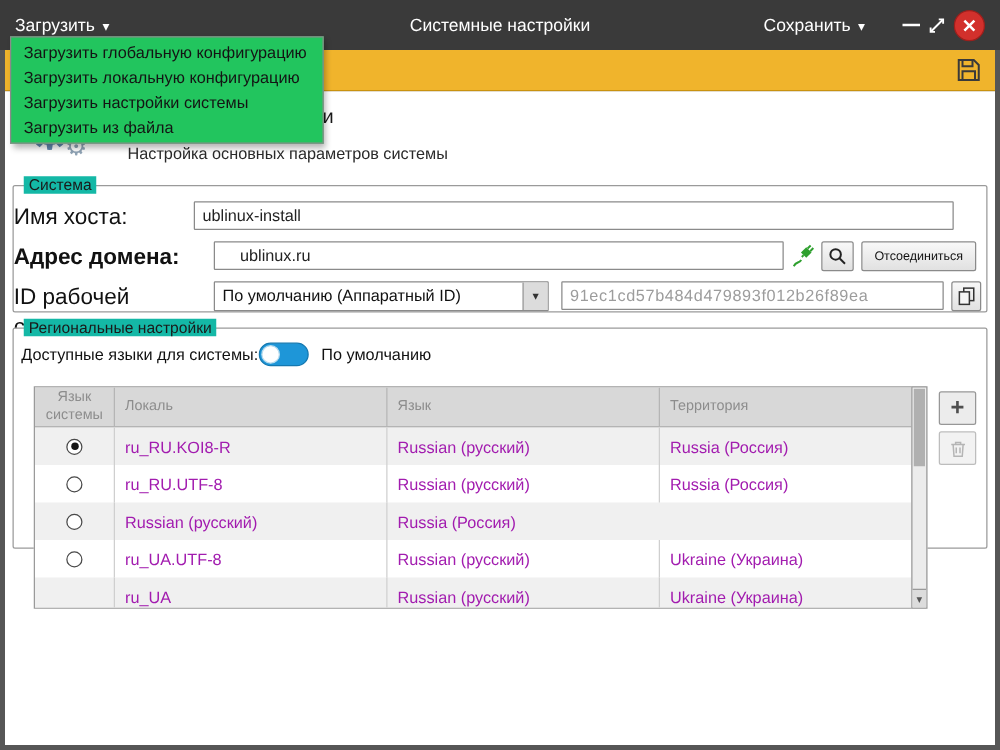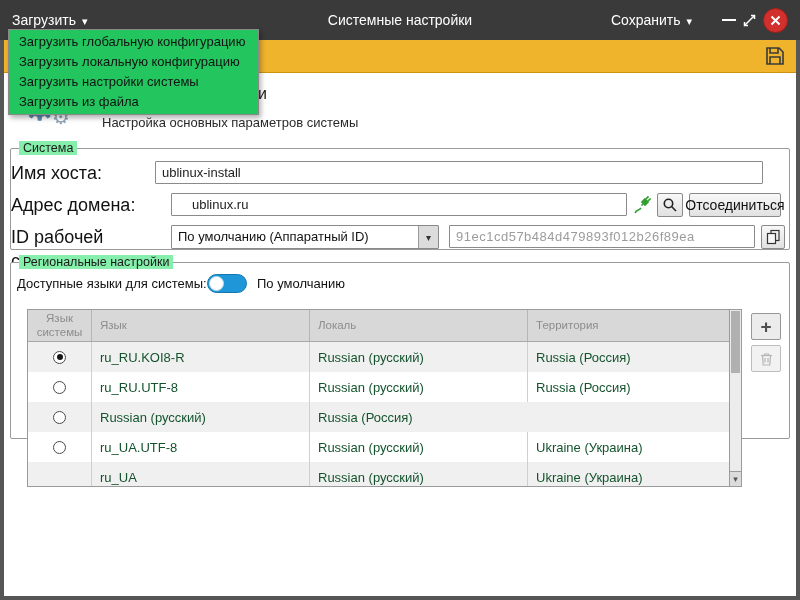--- a/index.html
+++ b/index.html
@@ -37,33 +37,33 @@
   .gears { position:absolute; left:16px; top:4px; width:78px; height:56px; font-family:"DejaVu Sans",sans-serif; }
   .gear { position:absolute; line-height:1; }
   .g1 { left:0; top:6px; font-size:44px; color:#6288ae; }
   .g2 { left:36px; top:0; font-size:27px; color:#3e6e9e; }
   .g3 { left:32px; top:30px; font-size:20px; color:#8fa3b5; }
 
   .ph-title { position:absolute; left:98px; top:12px; font-size:16px; color:#1a1a1a; }
   .ph-sub   { position:absolute; left:98px; top:42px; font-size:13px; color:#2a2a2a; }
 
   .groupbox { position:absolute; left:6px; width:780px; border:1px solid #9a9a9a; border-radius:2px; background:#fff; }
-  .gb-legend { position:absolute; top:-8px; left:8px; background:#86efac; padding:0 4px; font-size:12.5px; color:#1a1a1a; }
+  .gb-legend { position:absolute; top:-8px; left:8px; background:#14b8a6; padding:0 4px; font-size:12.5px; color:#1a1a1a; }
   #gb-system { top:75px; height:102px; }
   #gb-regional { top:189px; height:177px; }
 
   .frm-label { position:absolute; width:152px; font-size:18px; color:#111; line-height:24px; }
   .txt { position:absolute; height:23px; border:1px solid #8a8a8a; border-radius:1px; font-size:13px;
          padding:0 6px; color:#222; font-family:inherit; background:#fff; }
-  .row1 { top:12px; } .row2 { top:44px; } .row3 { top:76px; }
+  .row1 { top:12px; } .row2 { top:44px;font-weight:bold; } .row3 { top:76px; }
   #hostname-input { left:144px; width:608px; top:12px; }
   #domain-input   { left:160px; width:456px; top:44px;padding-left:20px; }
   .plug { position:absolute; left:622px; top:46px; }
   .gbtn { position:absolute; height:24px; background:linear-gradient(#f8f8f8,#e1e1e1); border:1px solid #8a8a8a;
-          border-radius:2px; display:flex; align-items:center; justify-content:center; font-size:14px; color:#111; }
+          border-radius:2px; display:flex; align-items:center; justify-content:center; font-size:10px; color:#111; }
   #search-btn { left:646px; top:44px; width:26px; }
   #disconnect-btn { left:678px; top:44px; width:92px; }
   .combo { position:absolute; left:160px; top:76px; width:268px; height:24px; border:1px solid #8a8a8a;
            border-radius:1px; display:flex; background:#fff; }
   .combo-text { flex:1; font-size:13px; color:#111; line-height:22px; padding-left:6px; white-space:nowrap; overflow:hidden; }
   .combo-arrow { width:20px; background:#dcdcdc; border-left:1px solid #9a9a9a; display:flex; align-items:center;
                  justify-content:center; font-size:10px; color:#333; }
   #station-id-input { left:438px; width:306px; top:76px; color:#9c9c9c; letter-spacing:0.5px; }
   #copy-btn { left:750px; top:76px; width:24px; }
 
@@ -75,21 +75,21 @@
                   background:#fff; border:1px solid #b9dcee; }
   .toggle-value { position:absolute; left:246px; top:13px; font-size:13px; color:#111; }
 
   .table { position:absolute; left:16px; top:46px; width:714px; height:178px; border:1px solid #9a9a9a;
            overflow:hidden; background:#fff; }
   .thead { display:flex; height:32px; background:#d8d8d8; border-bottom:1px solid #a8a8a8; }
   .th { font-size:11.5px; color:#8d8d8d; display:flex; align-items:center; padding:0 8px;
         border-right:1px solid #b5b5b5; line-height:1.15; }
   .trow { display:flex; height:30px; background:#fff; }
   .trow.alt { background:#f0f0f0; }
-  .td { font-size:13px; color:#14532d; display:flex; align-items:center; padding:0 8px;
+  .td { font-size:13px; color:#a21caf; display:flex; align-items:center; padding:0 8px;
         border-right:1px solid #cfcfcf; overflow:hidden; white-space:nowrap; }
   .c0 { width:64px; justify-content:center; text-align:center; padding:0 4px; }
   .c1 { width:218px; } .c2 { width:218px; } .c3 { flex:1; border-right:none; }
   .radio { width:13px; height:13px; border:1.5px solid #4a4a4a; border-radius:50%; background:#fff;
            display:inline-flex; align-items:center; justify-content:center; }
   .radio.checked::after { content:""; width:6px; height:6px; border-radius:50%; background:#141414; }
 
   .vscroll { position:absolute; left:718px; top:46px; width:13px; height:178px; background:#ececec;
              border:1px solid #9a9a9a; }
   .vthumb { position:absolute; left:1px; right:1px; top:1px; height:62px; background:#b0b0b0; }
@@ -206,22 +206,22 @@
 
       <span class="lang-label">Доступные языки для системы:</span>
       <div class="toggle">
           <div class="knob"></div>
         </div>
       <span class="toggle-value">По умолчанию</span>
 
       <div class="table">
         <div class="thead">
           <div class="th c0">Язык системы</div>
+          <div class="th c1">Локаль</div>
           <div class="th c2">Язык</div>
-          <div class="th c1">Локаль</div>
           <div class="th c3">Территория</div>
         </div>
         <div class="trow alt">
           <div class="td c0">
               <span class="radio checked"></span>
             </div>
           <div class="td c1">ru_RU.KOI8-R</div>
           <div class="td c2">Russian (русский)</div>
           <div class="td c3">Russia (Россия)</div>
         </div>

